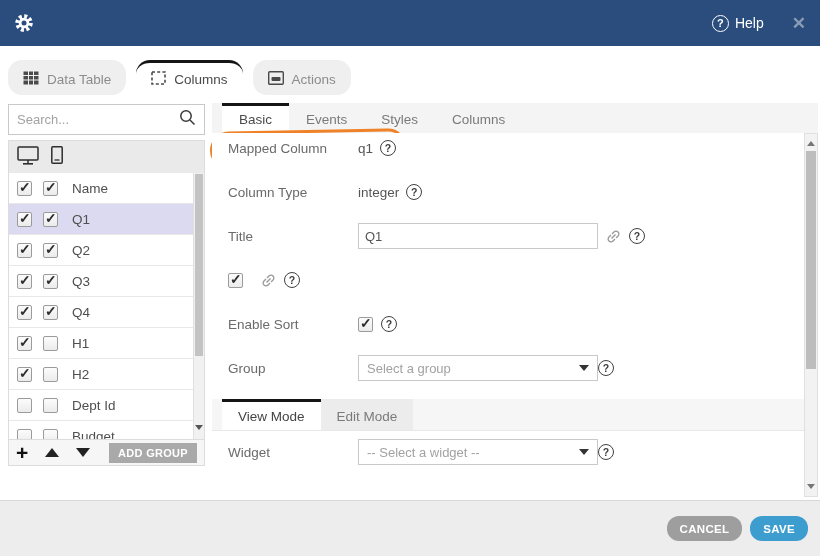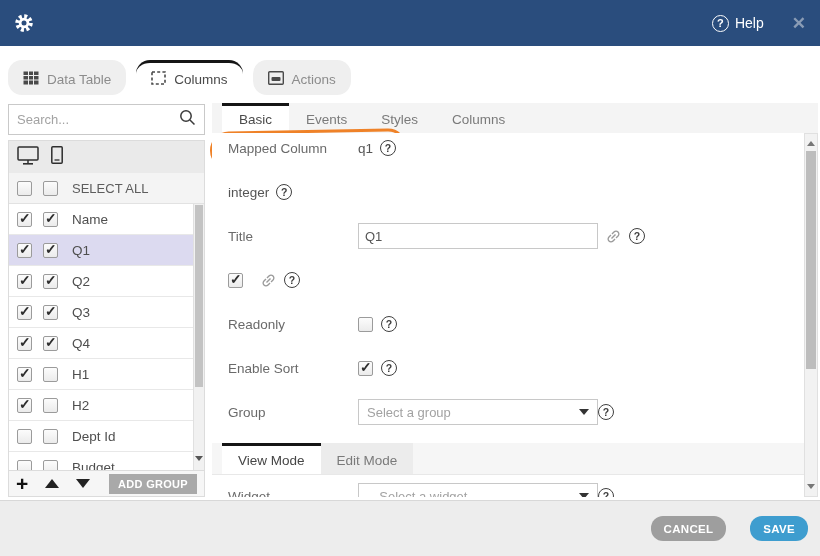--- a/index.html
+++ b/index.html
@@ -97,21 +97,21 @@
              border-right:4px solid transparent; border-bottom:5px solid #777; cursor:pointer; }
   .vsb-thumb { position:absolute; top:17px; left:1px; width:10px; height:218px; background:#bdbdbd; cursor:pointer; }
   .vsb-down { position:absolute; bottom:7px; left:2px; width:0; height:0; border-left:4px solid transparent;
              border-right:4px solid transparent; border-top:5px solid #777; cursor:pointer; }
 
   
   .footer { position:absolute; left:0; right:0; bottom:0; height:56px; background:#ededed;
              border-top:1px solid #d8d8d8; display:flex; align-items:center; justify-content:flex-end;
              padding-right:12px; gap:8px; }
   .btn { height:25px; border:none; border-radius:12px; color:#fff; font-size:11.5px; font-weight:bold;
-             padding:0 13px; cursor:pointer; letter-spacing:.3px;margin-left:16px; }
+             padding:0 13px; cursor:pointer; letter-spacing:.3px; }
   .btn-cancel { background:#9e9e9e; }
   .btn-save { background:var(--save-bg); }
 </style>
 </head>
 <body style="--header-bg: #2a4d7d; --save-bg: #3e9dcf; --annot: #ef8228; --selected-row: #dcdaf0;">
 
 <div>
 
   <div class="titlebar">
     <span class="gear">
@@ -181,25 +181,20 @@
           </svg>
         </span>
         <span>
           <svg width="12" height="18" viewBox="0 0 12 18">
             <rect x="0.8" y="0.8" width="10.4" height="16.4" rx="1" fill="none" stroke="#2e2e2e" stroke-width="1.5"></rect>
             <line x1="3.5" y1="14" x2="8.5" y2="14" stroke="#2e2e2e" stroke-width="1.3"></line>
           </svg>
         </span>
       </div>
 
-      <div class="select-all">
-        <span class="checkbox"></span>
-        <span class="checkbox"></span>
-        <span class="sa-label">SELECT ALL</span>
-      </div>
 
       <div class="col-list">
 
   <div class="list-row">
     <span class="checkbox cb-desktop checked"></span>
     <span class="checkbox cb-mobile checked"></span>
     <span class="row-label">Name</span>
   </div>
 
   <div class="list-row selected">
@@ -275,20 +270,21 @@
     <div class="annotation"></div>
 
     <div class="form-area">
       <div class="form-row">
         <span class="f-label">Mapped Column</span>
         <span class="f-value">q1</span>
         <span class="q-icon"></span>
       </div>
 
       <div class="form-row">
+        <span class="f-label">Column Type</span>
         <span class="f-value">integer</span>
         <span class="q-icon"></span>
       </div>
 
       <div class="form-row">
         <span class="f-label">Title</span>
         <input class="text-input" type="text" value="Q1" style="">
         <span class="chain">
           <svg width="17" height="17" viewBox="0 0 24 24">
               <path fill="#9a9a9a" d="M3.9 12c0-1.71 1.39-3.1 3.1-3.1h4V7H7c-2.76 0-5 2.24-5 5s2.24 5 5 5h4v-1.9H7c-1.71 0-3.1-1.39-3.1-3.1zM8 13h8v-2H8v2zm9-6h-4v1.9h4c1.71 0 3.1 1.39 3.1 3.1s-1.39 3.1-3.1 3.1h-4V17h4c2.76 0 5-2.24 5-5s-2.24-5-5-5z"></path>
@@ -300,25 +296,20 @@
       <div class="form-row">
         <span class="checkbox checked"></span>
         <span class="chain">
           <svg width="17" height="17" viewBox="0 0 24 24">
               <path fill="#9a9a9a" d="M3.9 12c0-1.71 1.39-3.1 3.1-3.1h4V7H7c-2.76 0-5 2.24-5 5s2.24 5 5 5h4v-1.9H7c-1.71 0-3.1-1.39-3.1-3.1zM8 13h8v-2H8v2zm9-6h-4v1.9h4c1.71 0 3.1 1.39 3.1 3.1s-1.39 3.1-3.1 3.1h-4V17h4c2.76 0 5-2.24 5-5s-2.24-5-5-5z"></path>
             </svg>
         </span>
         <span class="q-icon"></span>
       </div>
 
-      <div class="form-row">
-        <span class="f-label">Readonly</span>
-        <span class="checkbox" style="margin-right:8px;"></span>
-        <span class="q-icon"></span>
-      </div>
 
       <div class="form-row">
         <span class="f-label">Enable Sort</span>
         <span class="checkbox checked" style="margin-right:8px;"></span>
         <span class="q-icon"></span>
       </div>
 
       <div class="form-row">
         <span class="f-label">Group</span>
         <span class="fake-select">

